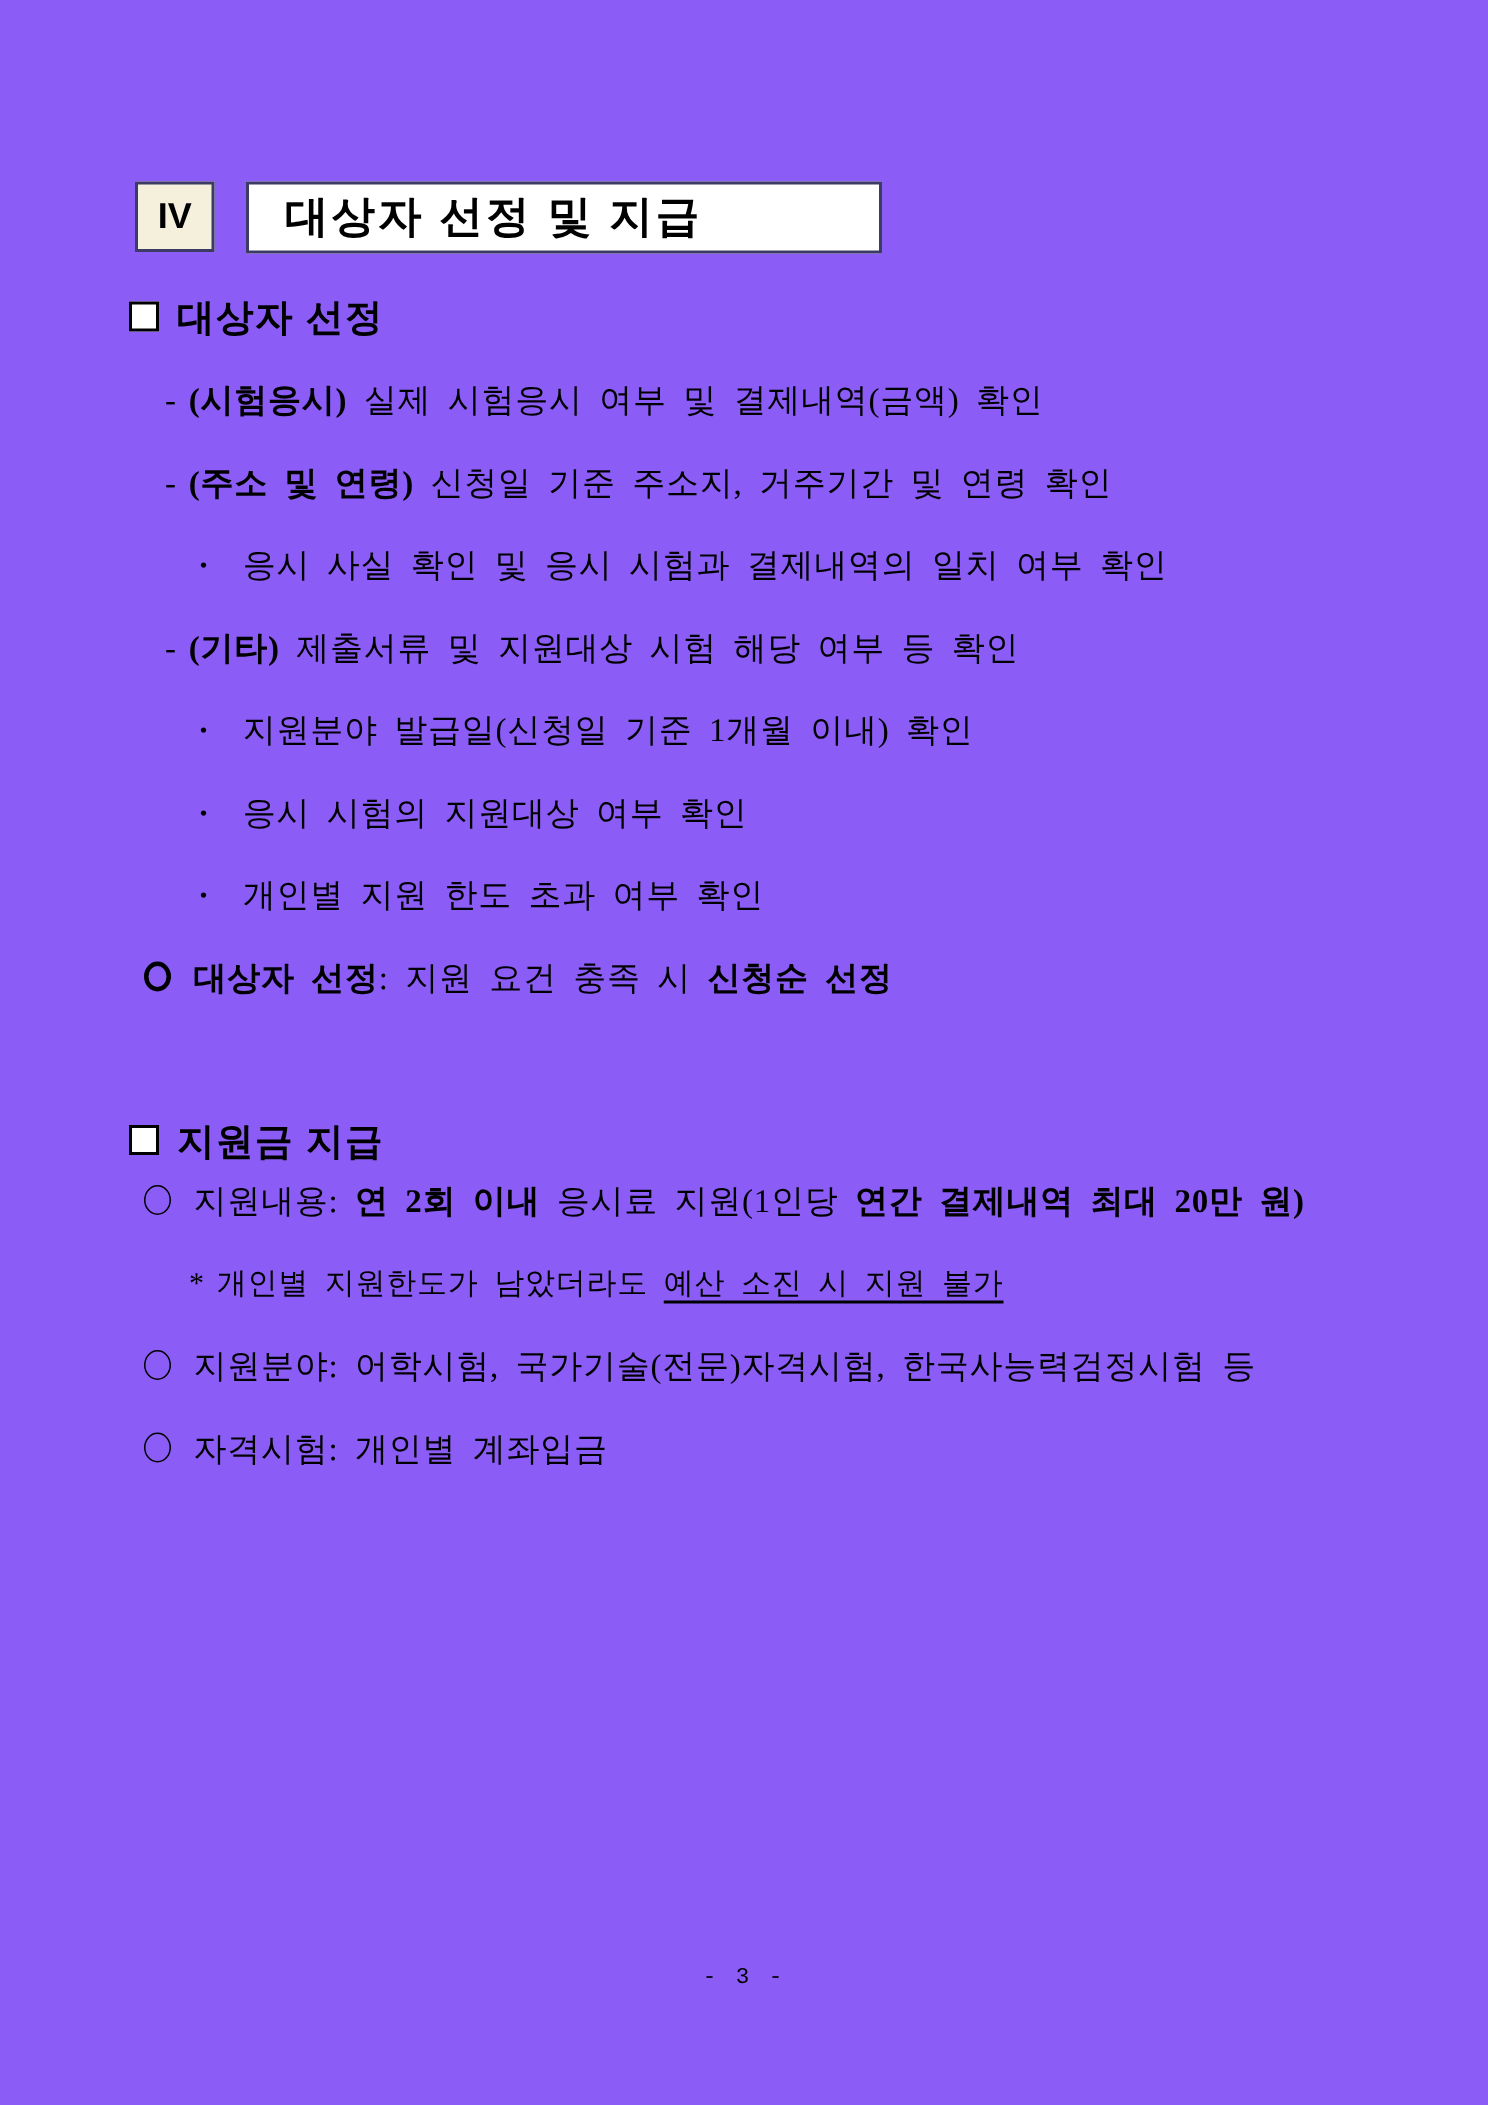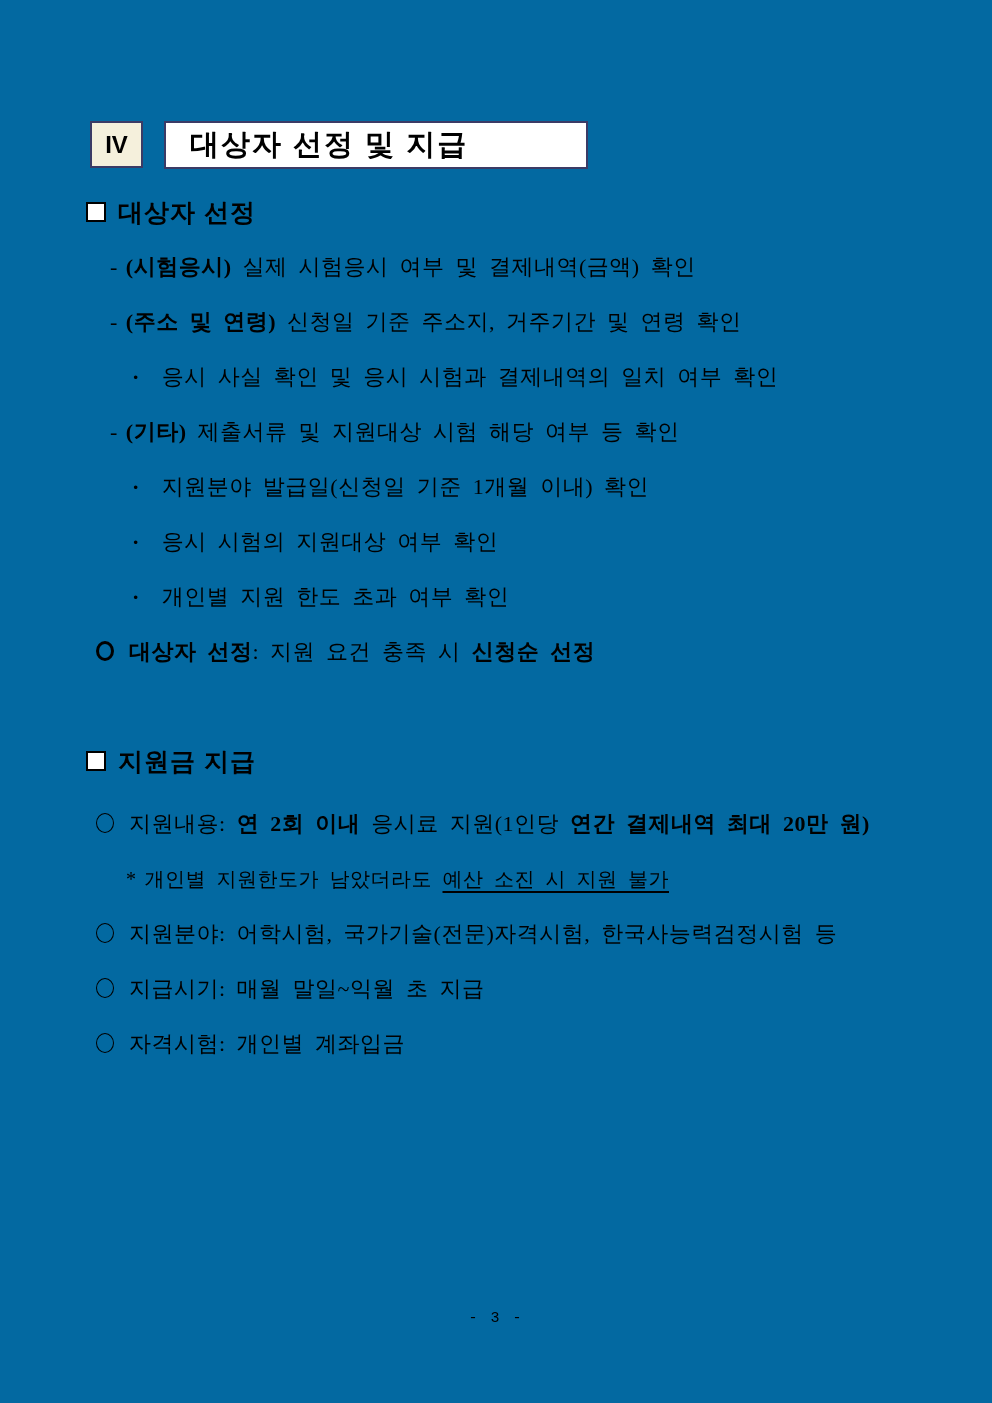--- a/index.html
+++ b/index.html
@@ -1,21 +1,21 @@
 <!DOCTYPE html>
 <html><head>
 <meta charset="utf-8">
 <style>
   html,body{margin:0;padding:0;}
   body{background:#d9d9d9;}
   .page{
     position:relative;
     width:992px;height:1403px;
     margin:0 auto;
-    background:#0369a1;
+    background:#8b5cf6;
     font-family:"Liberation Serif","DejaVu Serif",serif;
     color:#000;
     overflow:hidden;
   }
   
   .header-row{
     position:absolute;left:90px;top:121px;
     display:flex;align-items:stretch;gap:21px;
   }
   .num-box{
@@ -42,21 +42,21 @@
   
   .content{
     position:absolute;left:86px;top:196px;right:30px;
   }
   .h-sec{
     font-family:"Liberation Sans","DejaVu Sans",sans-serif;
     font-weight:bold;font-size:25px;line-height:32px;
     letter-spacing:1px;white-space:nowrap;
   }
   #h1{margin-bottom:24px;}
-  #h2{margin-top:78px;margin-bottom:32px;}
+  #h2{margin-top:78px;margin-bottom:9px;}
   .line{
     font-size:22px;line-height:30px;
     margin-bottom:25px;
     letter-spacing:0.5px;word-spacing:5px;
     white-space:nowrap;
   }
   .line.note{font-size:20px;}
   .b{font-weight:bold;}
   .u{text-decoration:underline;text-underline-offset:5px;}
   
@@ -153,23 +153,20 @@
     </div>
 
     <div class="line lv-star note">
       <span class="blt tb">*</span><span>개인별 지원한도가 남았더라도 </span><span class="u">예산 소진 시 지원 불가</span>
     </div>
 
     <div class="line lv-c">
       <span class="blt c"></span><span>지원분야: 어학시험, 국가기술(전문)자격시험, 한국사능력검정시험 등</span>
     </div>
 
-    <div class="line lv-c">
-      <span class="blt c"></span><span>지급시기: 매월 말일~익월 초 지급</span>
-    </div>
 
     <div class="line lv-c">
       <span class="blt c"></span><span>자격시험: 개인별 계좌입금</span>
     </div>
 
   </div>
 
   <div class="footer">- 3 -</div>
 
 </div>

